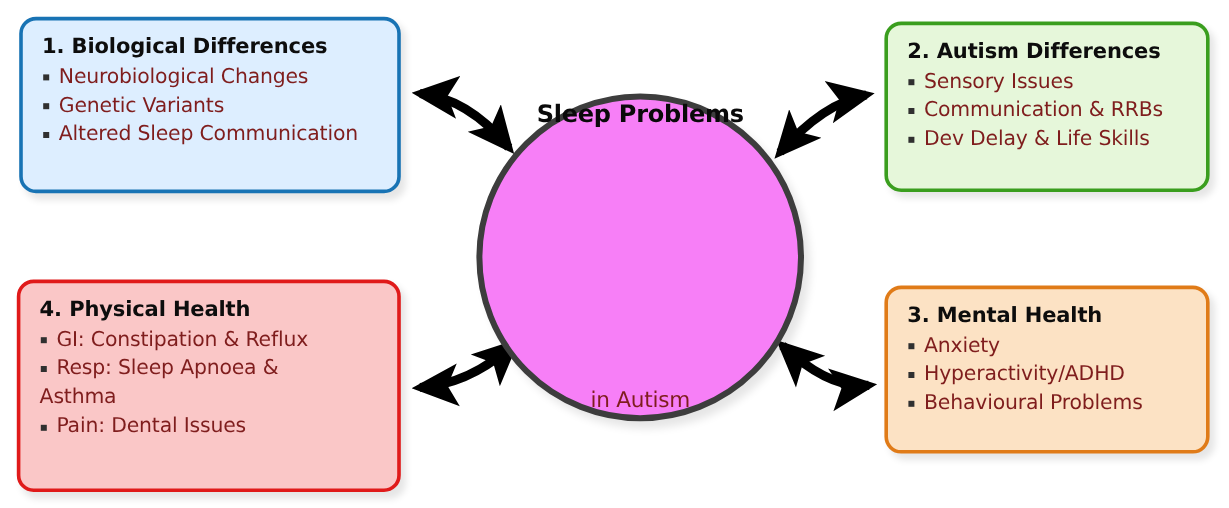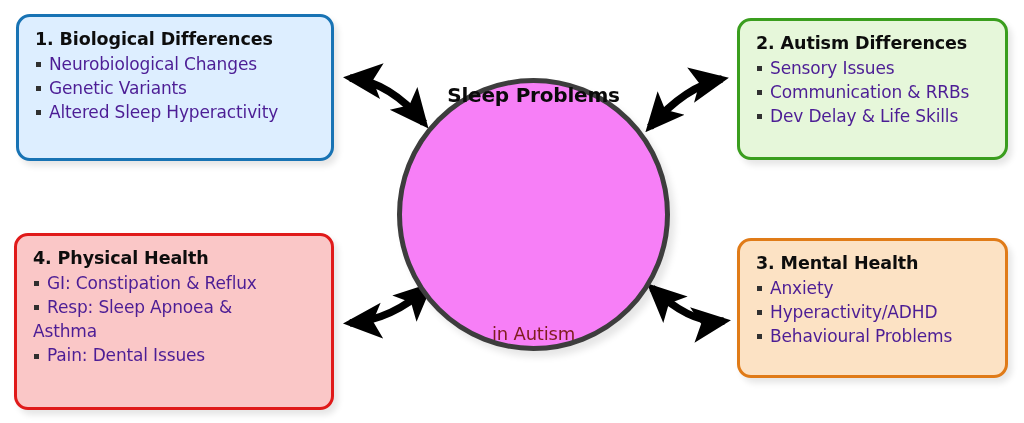--- a/index.html
+++ b/index.html
@@ -53,21 +53,21 @@
     white-space: nowrap;
   }
   .box-list {
     list-style: none;
     margin: 0;
     padding: 0;
   }
   .box-list li {
     position: relative;
     font-size: 17px;
-    color: #4c1d95;
+    color: #7f1d1d;
     line-height: 1.42;
     padding-left: 14px;
     letter-spacing: -0.15px;
   }
   .box-list li .bullet {
     position: absolute;
     left: 1px;
     top: 0.60em;
     width: 5px;
     height: 5px;
@@ -162,21 +162,21 @@
       <li>
         <span class="bullet"></span>
         <span>Neurobiological Changes</span>
       </li>
       <li>
         <span class="bullet"></span>
         <span>Genetic Variants</span>
       </li>
       <li>
         <span class="bullet"></span>
-        <span>Altered Sleep Hyperactivity</span>
+        <span>Altered Sleep Communication</span>
       </li>
     </ul>
   </div>
 
   <div class="box" id="box-autism">
     <div class="box-title">2. Autism Differences</div>
     <ul class="box-list">
       <li>
         <span class="bullet"></span>
         <span>Sensory Issues</span>

